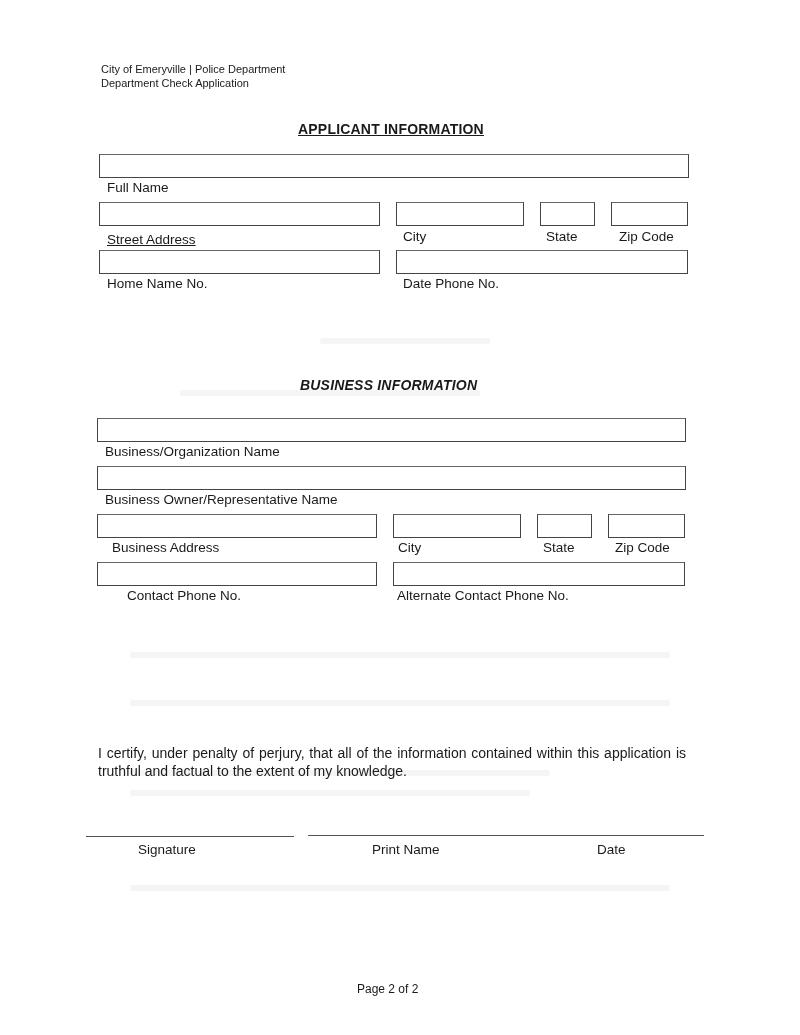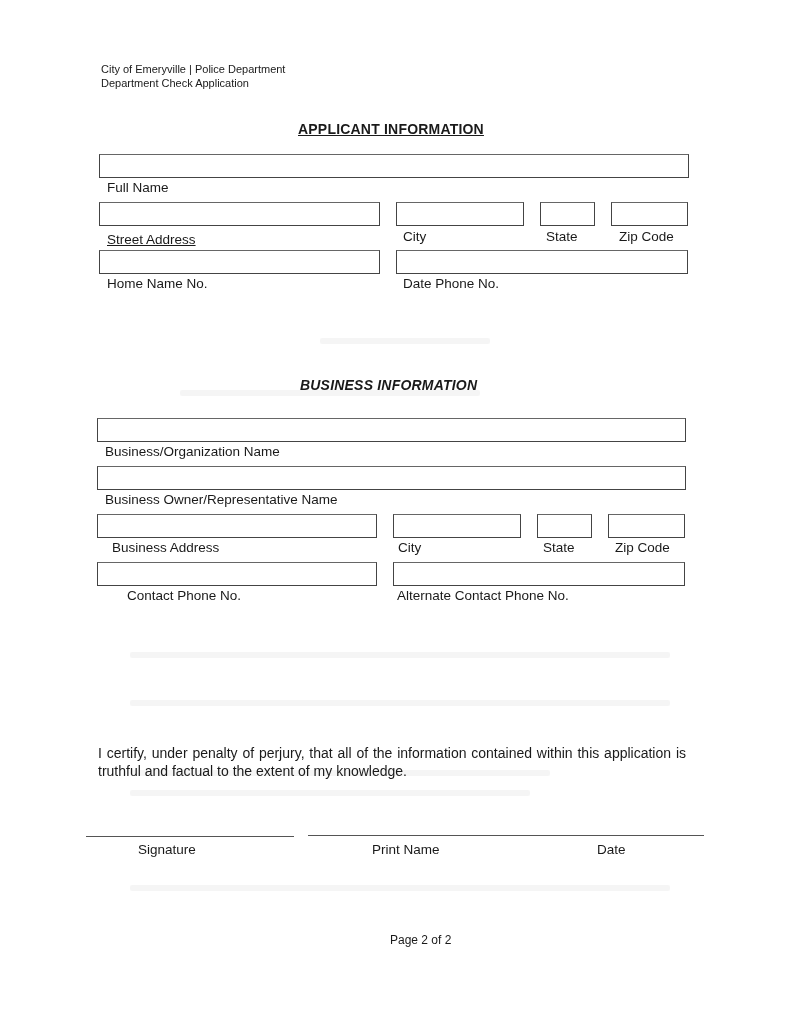--- a/index.html
+++ b/index.html
@@ -75,13 +75,13 @@
 <div class="abs label" style="left:397px; top:588px;">Alternate Contact Phone No.</div>
 
 <div class="abs cert" style="left:98px; top:723px; width:588px;margin-top:21px;">I certify, under penalty of perjury, that all of the information contained within this application is truthful and factual to the extent of my knowledge.</div>
 
 <div class="line" style="left:86px; top:836px; width:208px;"></div>
 <div class="line" style="left:308px; top:835px; width:396px;"></div>
 <div class="abs label" style="left:138px; top:842px;">Signature</div>
 <div class="abs label" style="left:372px; top:842px;">Print Name</div>
 <div class="abs label" style="left:597px; top:842px;">Date</div>
 
-<div class="abs page" style="left:357px; top:933px;margin-left:33px;">Page 2 of 2</div>
+<div class="abs page" style="left:357px; top:982px;">Page 2 of 2</div>
 
 </body></html>

